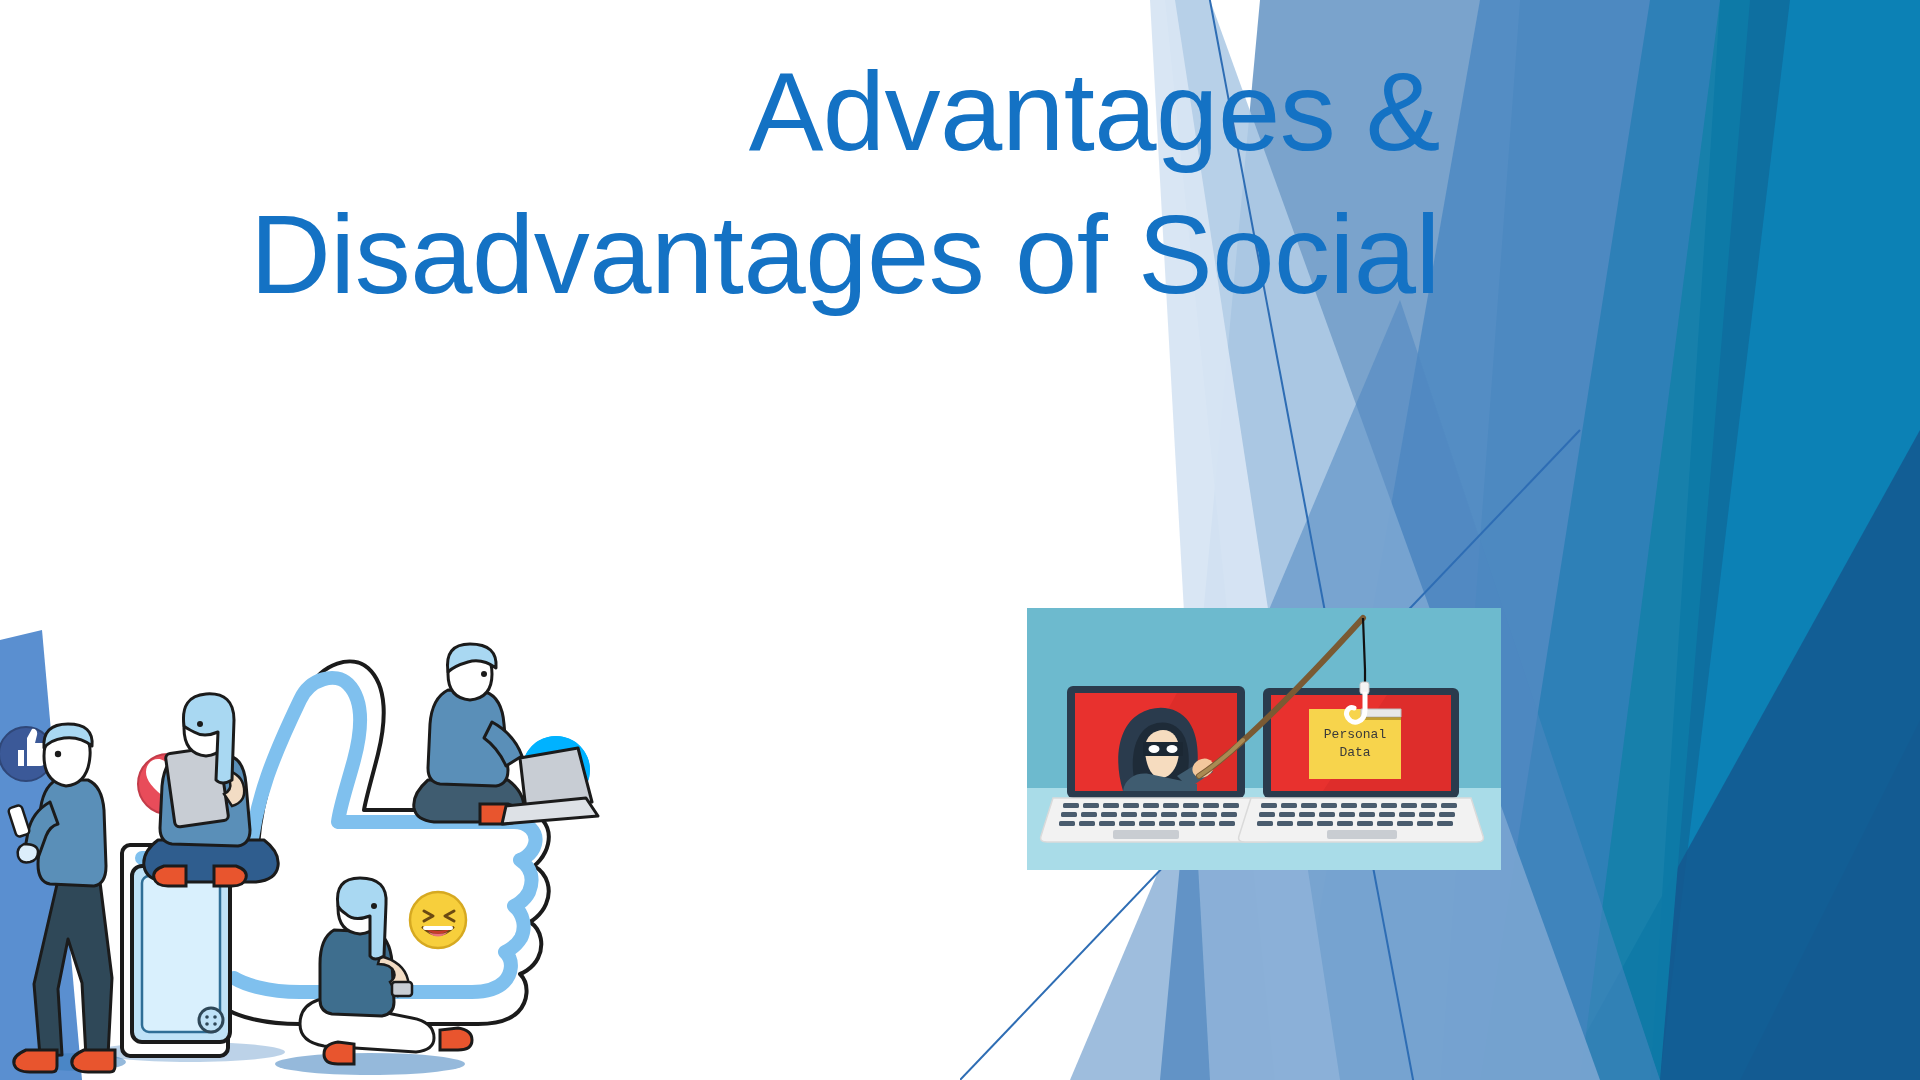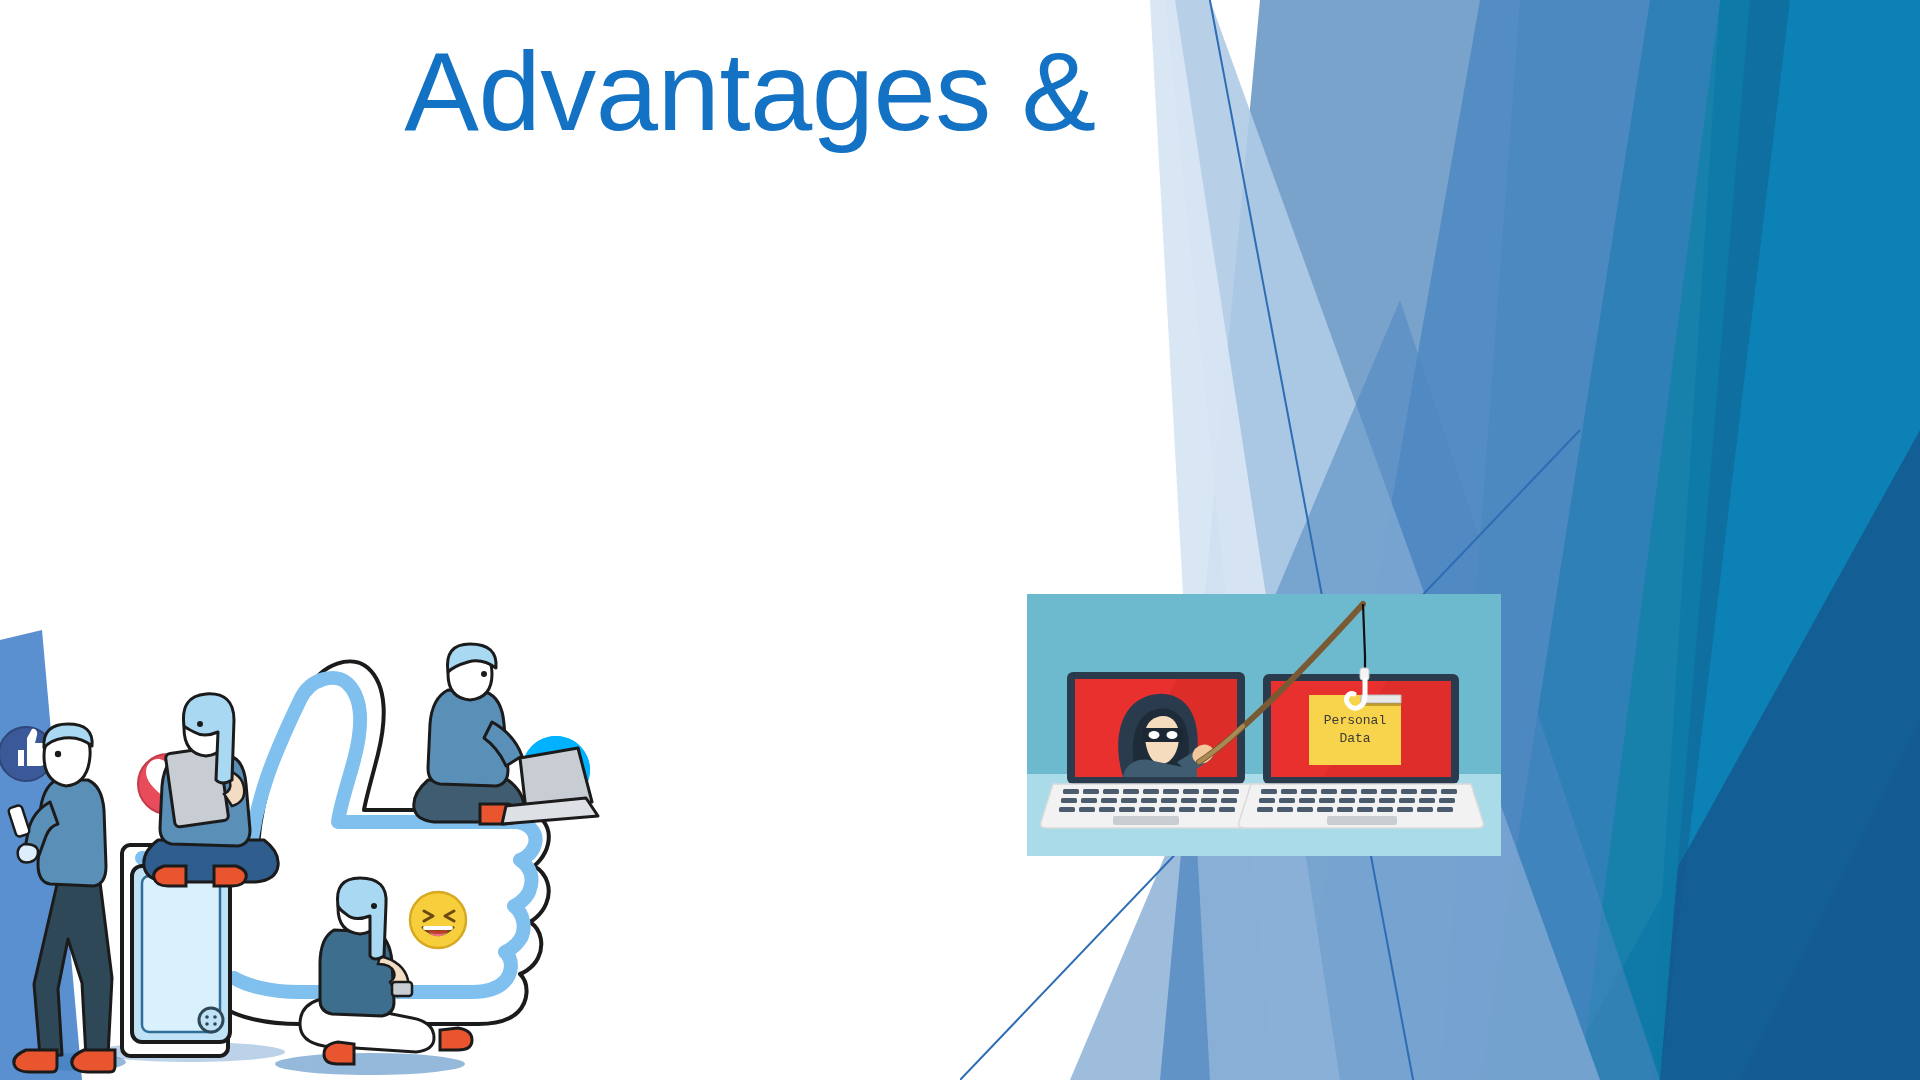--- a/index.html
+++ b/index.html
@@ -26,23 +26,23 @@
     right: 0;
     width: 960px;
     height: 1080px;
     pointer-events: none;
   }
 
   
   .title-block {
     position: absolute;
     left: 60px;
-    top: 20px;
+    top: 40px;
     width: 1380px;
-    text-align: center;
+    text-align: right;
   }
   .title-line {
     color: #1472C4;
     font-family: "Liberation Sans", sans-serif;
     font-size: 112px;
     line-height: 1.28;
     font-weight: 400;
     letter-spacing: -0.5px;
     white-space: nowrap;
   }
@@ -53,21 +53,21 @@
     left: 0px;
     top: 630px;
     width: 600px;
     height: 450px;
   }
 
   
   .illus-phishing {
     position: absolute;
     left: 1027px;
-    top: 594px;
+    top: 608px;
     width: 562px;
     height: 262px;
   }
 </style>
 </head>
 <body>
 
 <div class="slide">
 
   <div class="deco-right">
@@ -91,20 +91,21 @@
 
       <polygon points="110,1080 700,1080 440,300" fill="#4E87C1" opacity="0.55"></polygon>
 
       <line x1="248" y1="-10" x2="455" y2="1090" stroke="#2E6DB4" stroke-width="2" fill="none"></line>
       <line x1="0" y1="1080" x2="620" y2="430" stroke="#2E6DB4" stroke-width="2" fill="none"></line>
     </svg>
   </div>
 
   <div class="title-block">
     <div class="title-line">Advantages &amp;</div>
+    <div class="title-line">Disadvantages of Social</div>
   </div>
 
   <div class="illus-social">
     <svg width="600" height="450" viewBox="0 0 600 450" xmlns="http://www.w3.org/2000/svg">
 
       <polygon points="0,10 42,0 82,450 0,450" fill="#5A8FD0"></polygon>
 
       <ellipse cx="78" cy="432" rx="48" ry="9" fill="#3E7FBE" opacity="0.55"></ellipse>
       <ellipse cx="370" cy="434" rx="95" ry="11" fill="#3E7FBE" opacity="0.55"></ellipse>
       <ellipse cx="190" cy="422" rx="95" ry="10" fill="#3E7FBE" opacity="0.35"></ellipse>

